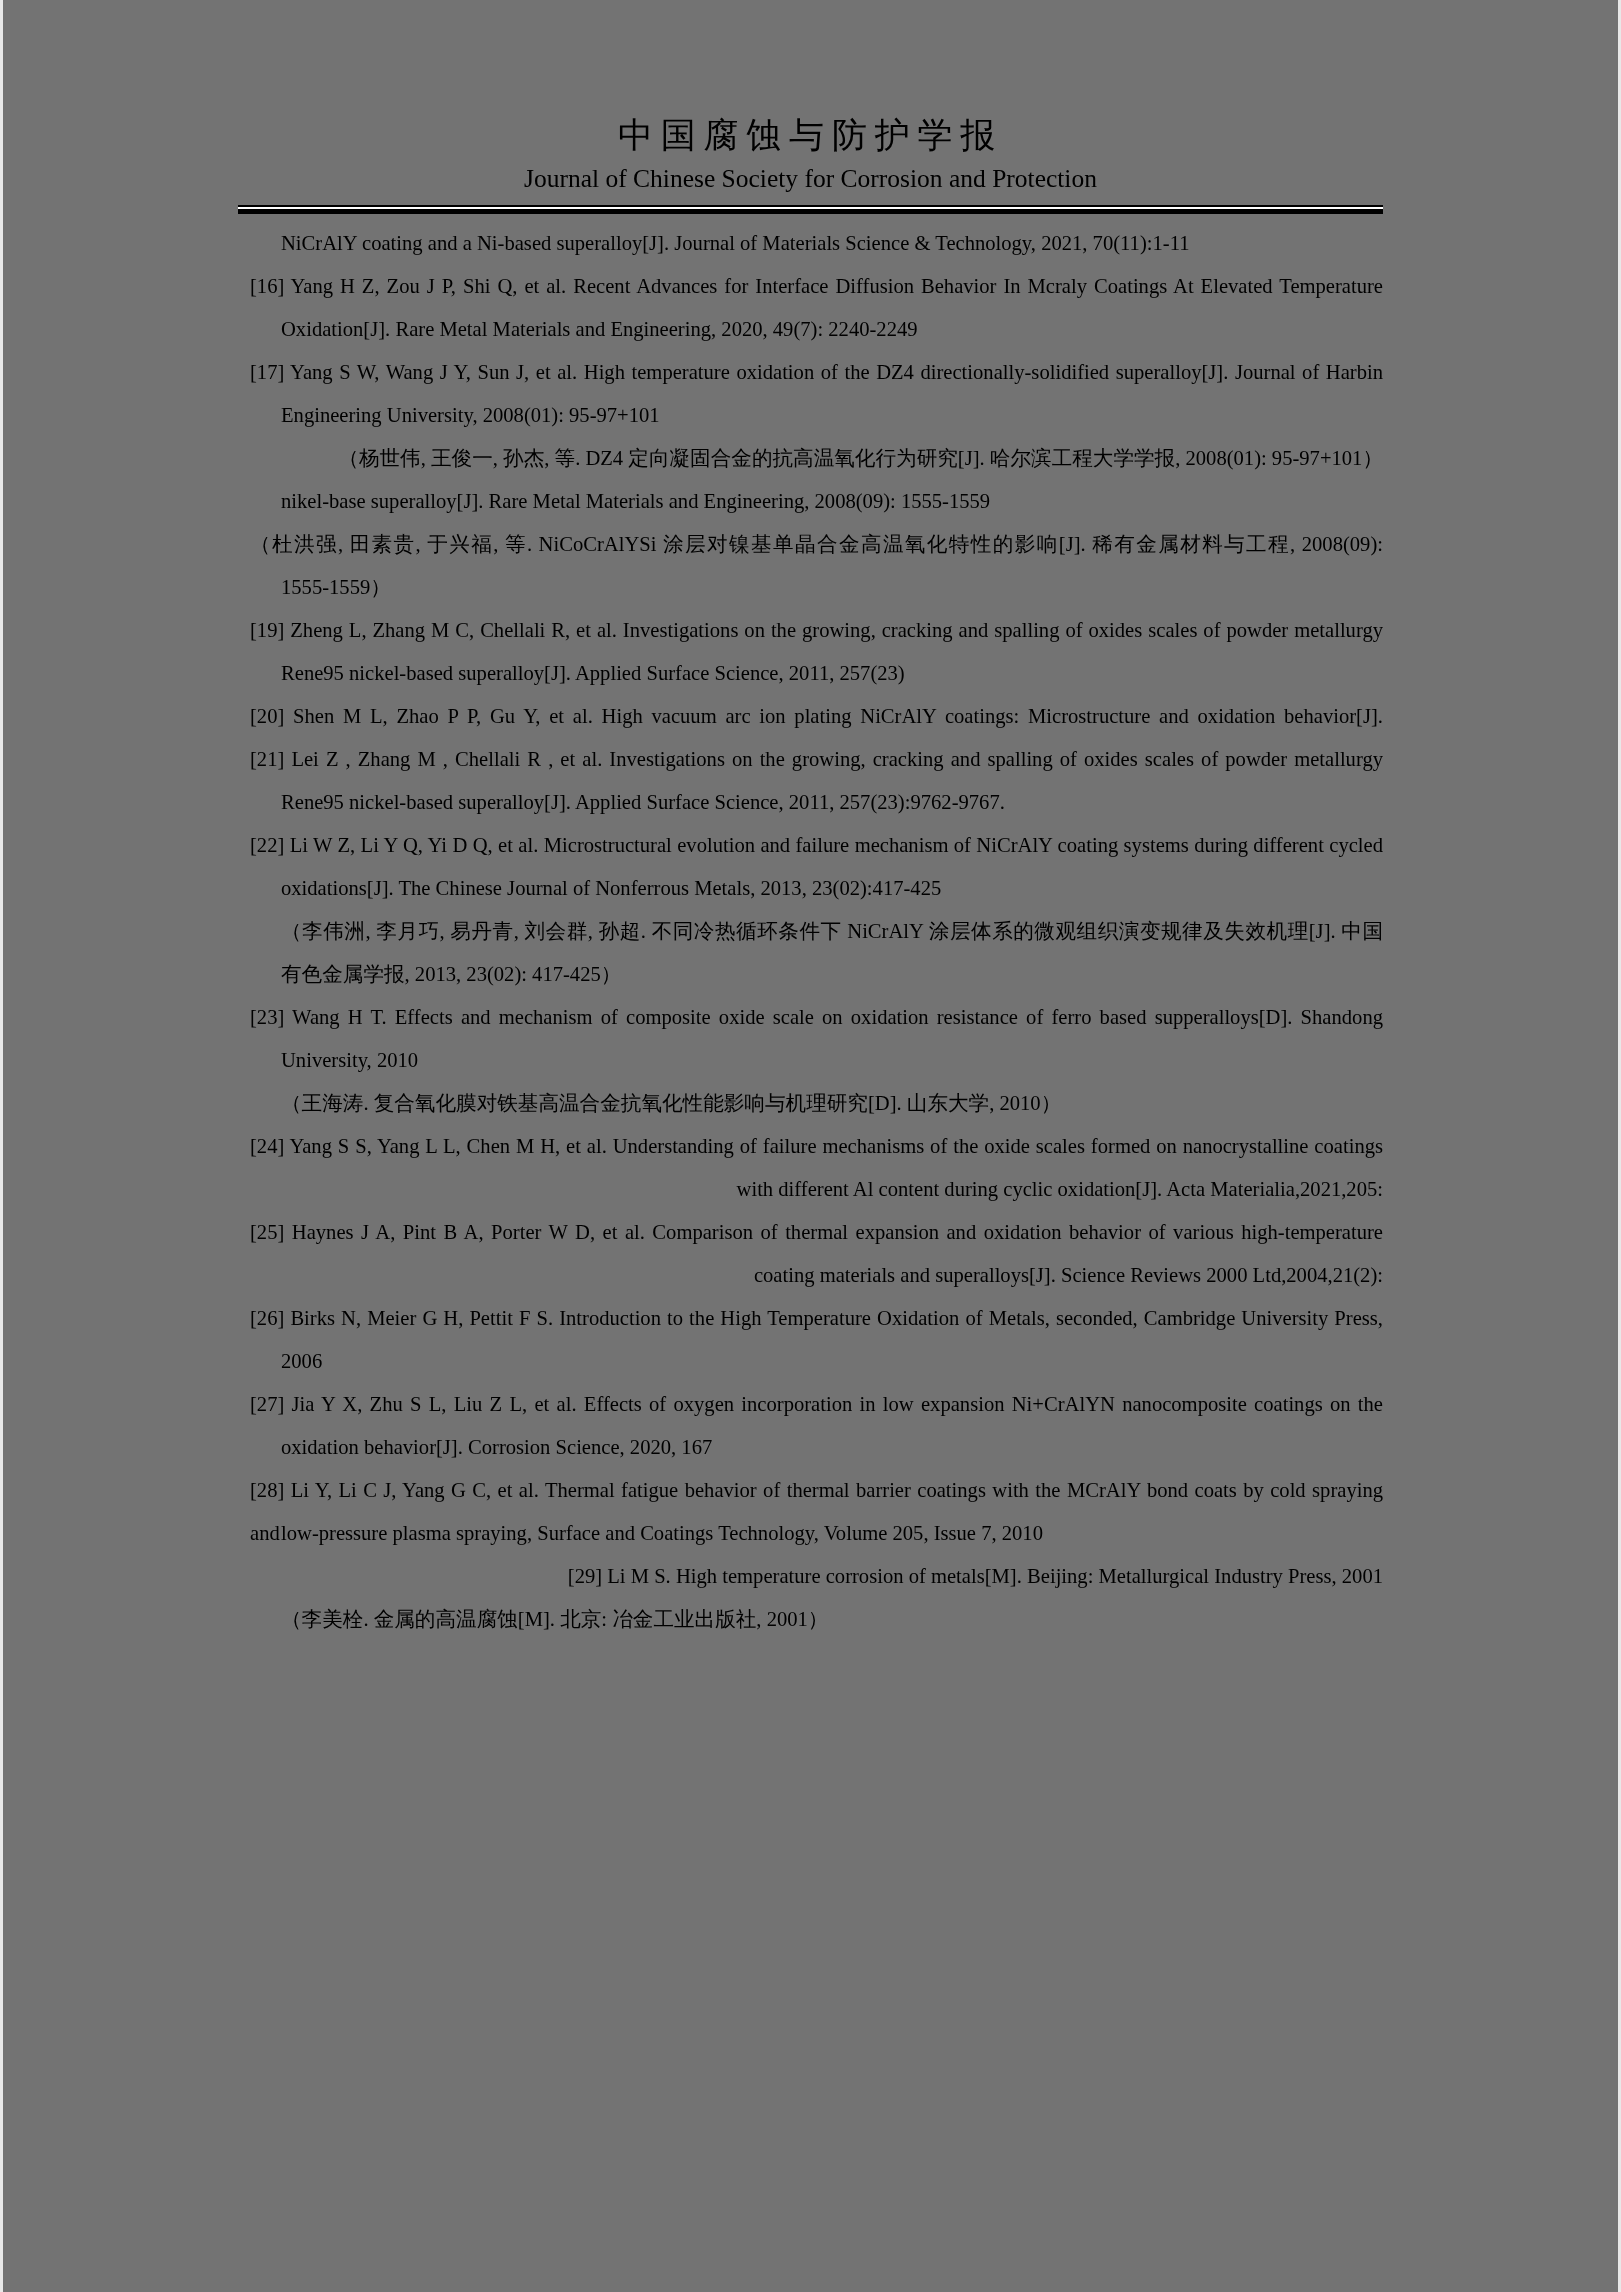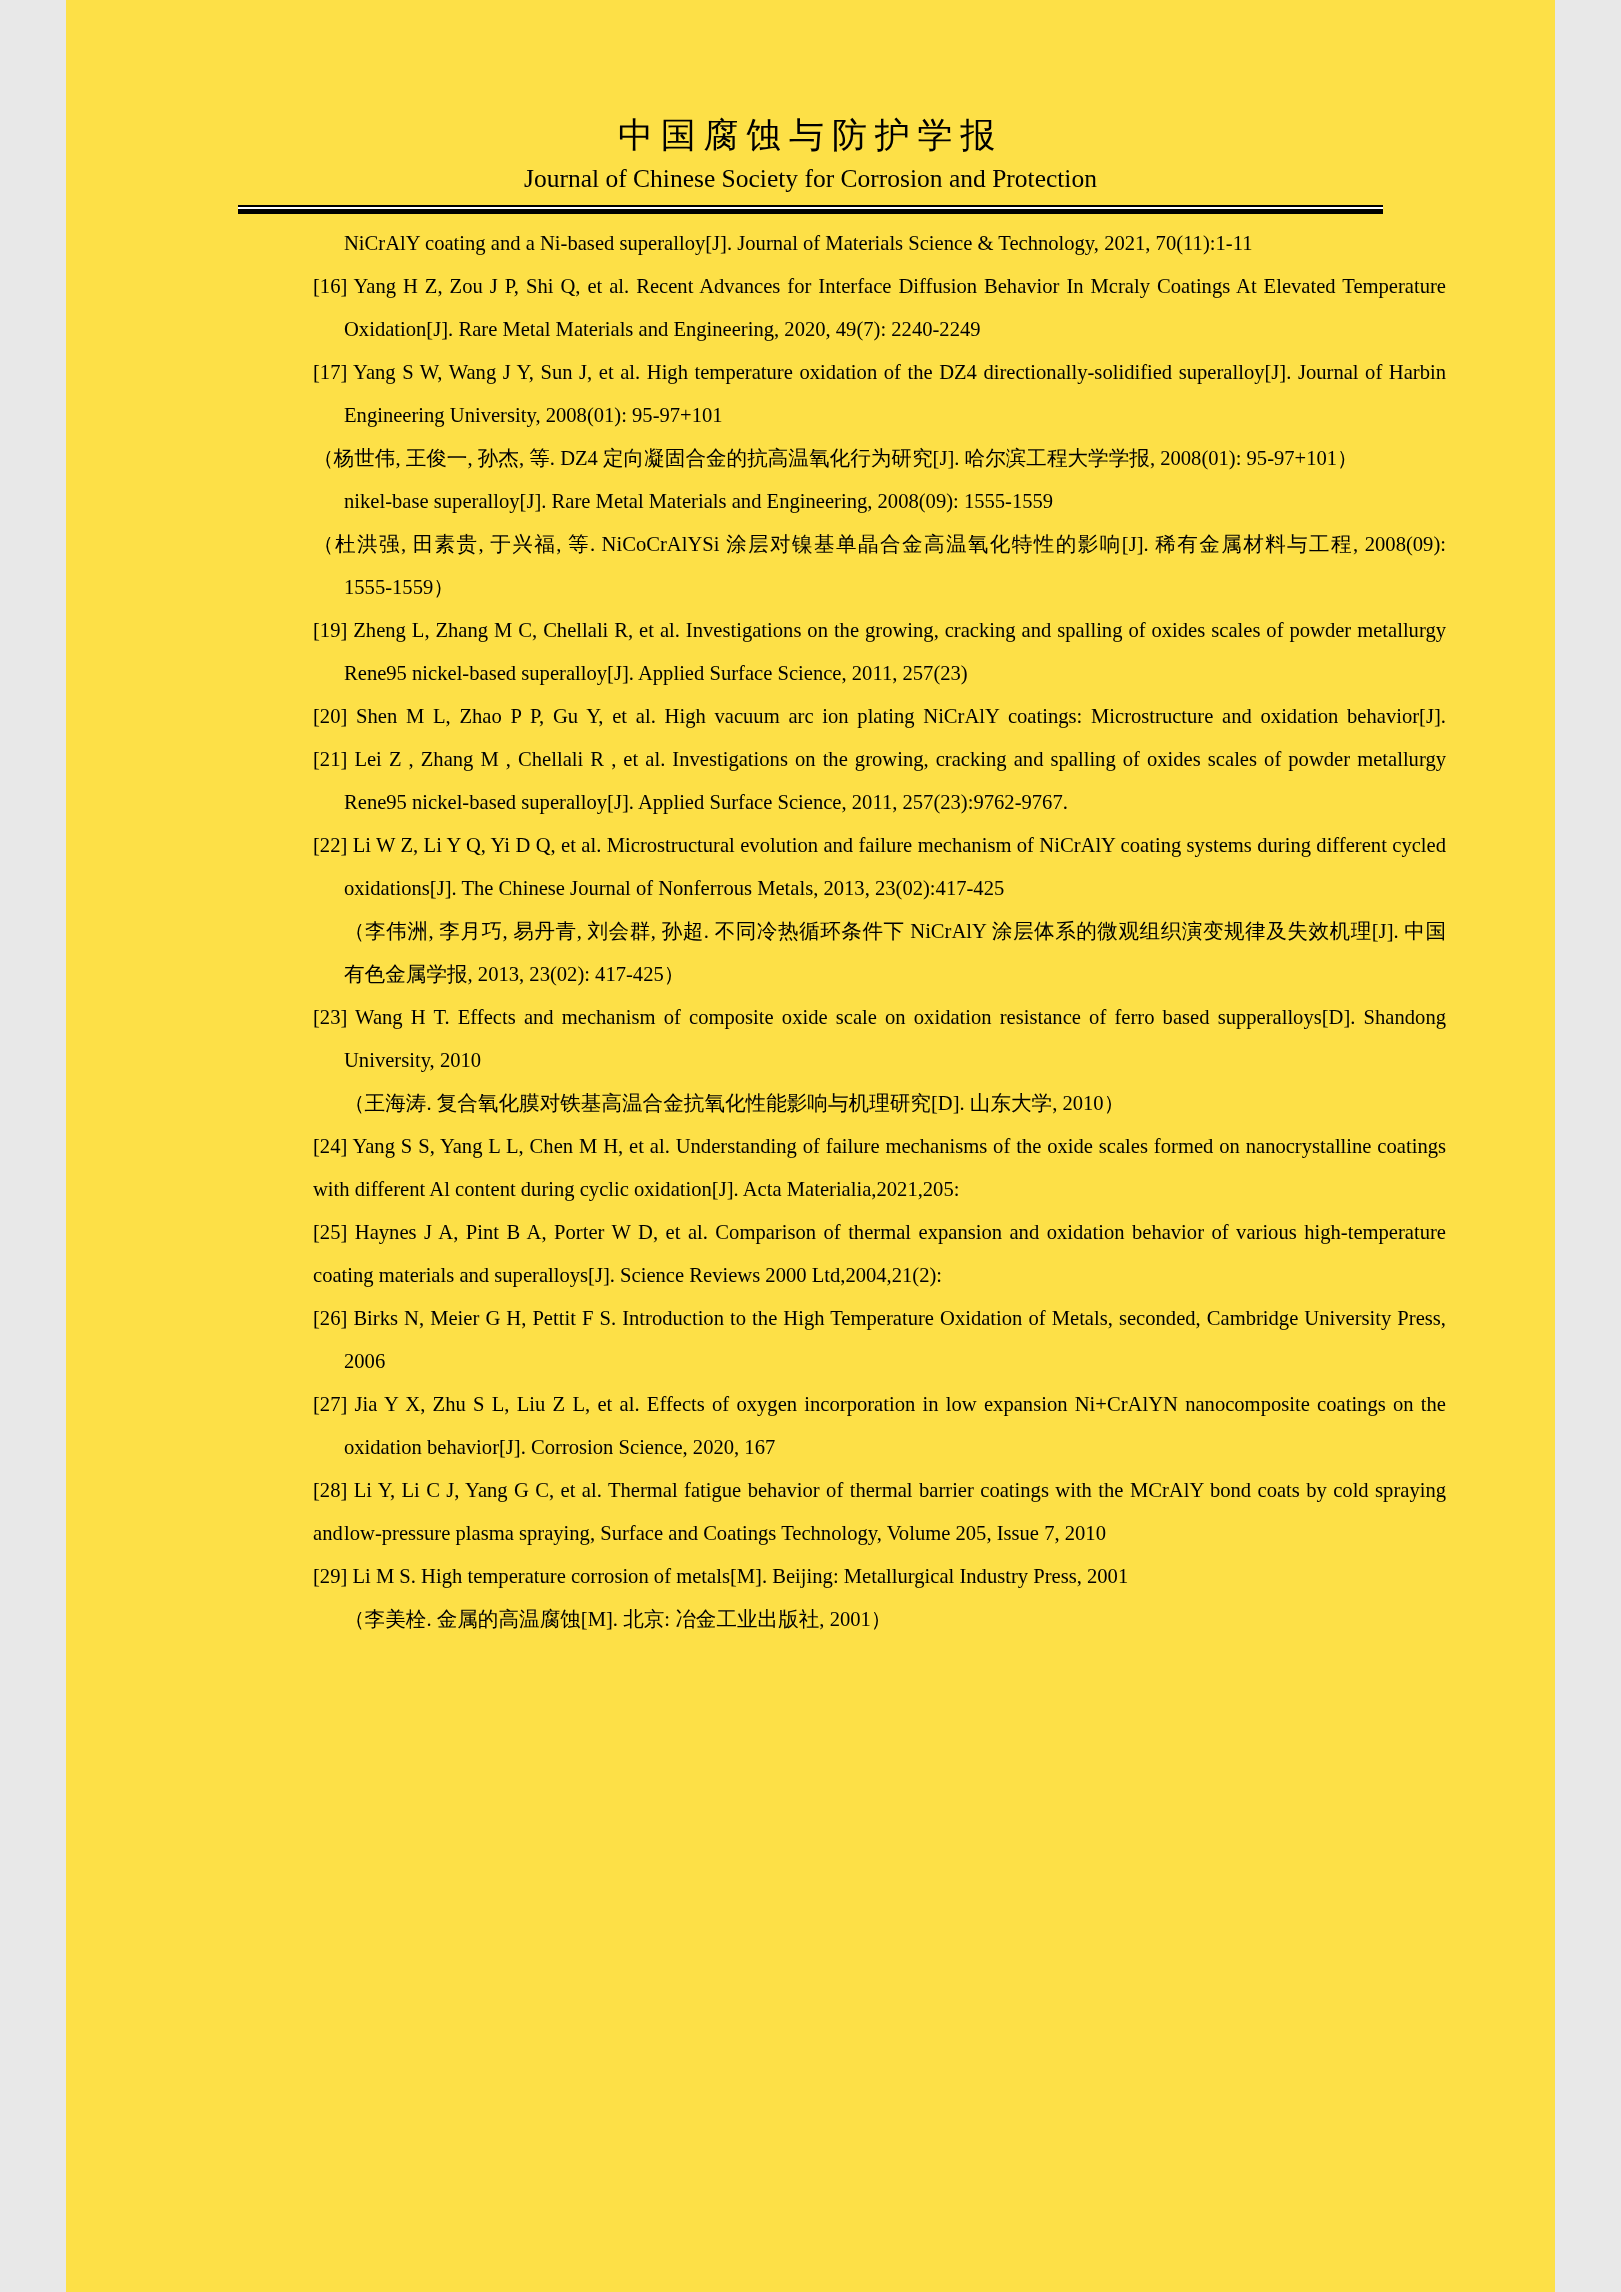--- a/index.html
+++ b/index.html
@@ -1,21 +1,21 @@
 <!DOCTYPE html>
 <html><head>
 <meta charset="utf-8">
 <style>
   html, body { margin: 0; padding: 0; background: #e8e8e8; }
   .page {
     position: relative;
-    width: 1489px;
+    width: 1615px;
     height: 2293px;
     margin: 0 auto;
-    background: #fde047;
+    background: #737373;
     color: #000000;
     font-family: "Liberation Serif", "DejaVu Serif", serif;
     overflow: hidden;
   }
   header { text-align: center; padding-top: 117px; }
   .title-cn {
     margin: 0;
     font-size: 35px;
     font-weight: normal;
     letter-spacing: 7.8px;
@@ -46,21 +46,21 @@
     line-height: 43px;
     white-space: nowrap;
     text-align: left;
   }
   .ref-line.fill {
     white-space: normal;
     text-align: justify;
     text-align-last: justify;
   }
   .indent-hang { padding-left: 31px; }
-  .indent-none { padding-left: 0; }
+  .indent-none { padding-left: 0; text-align: right; }
 </style>
 </head>
 <body>
 
 <div class="page">
   <header>
     <h1 class="title-cn">中国腐蚀与防护学报</h1>
     <h2 class="title-en">Journal of Chinese Society for Corrosion and Protection</h2>
     <div class="rule">
       <div class="rule-thin"></div>

